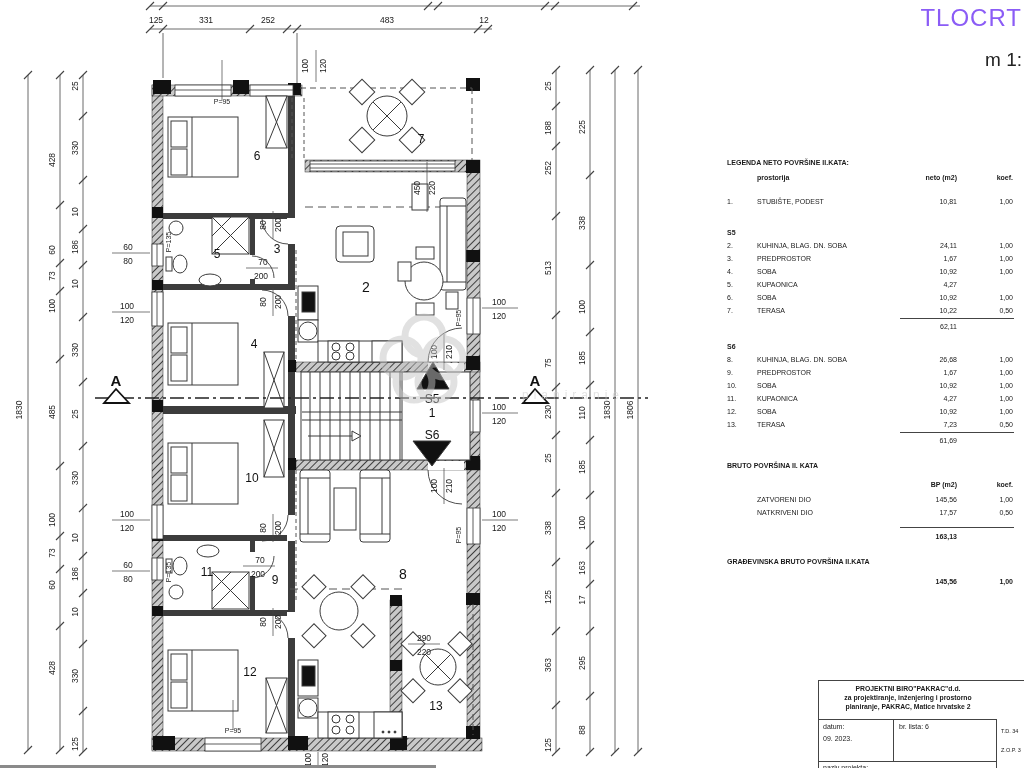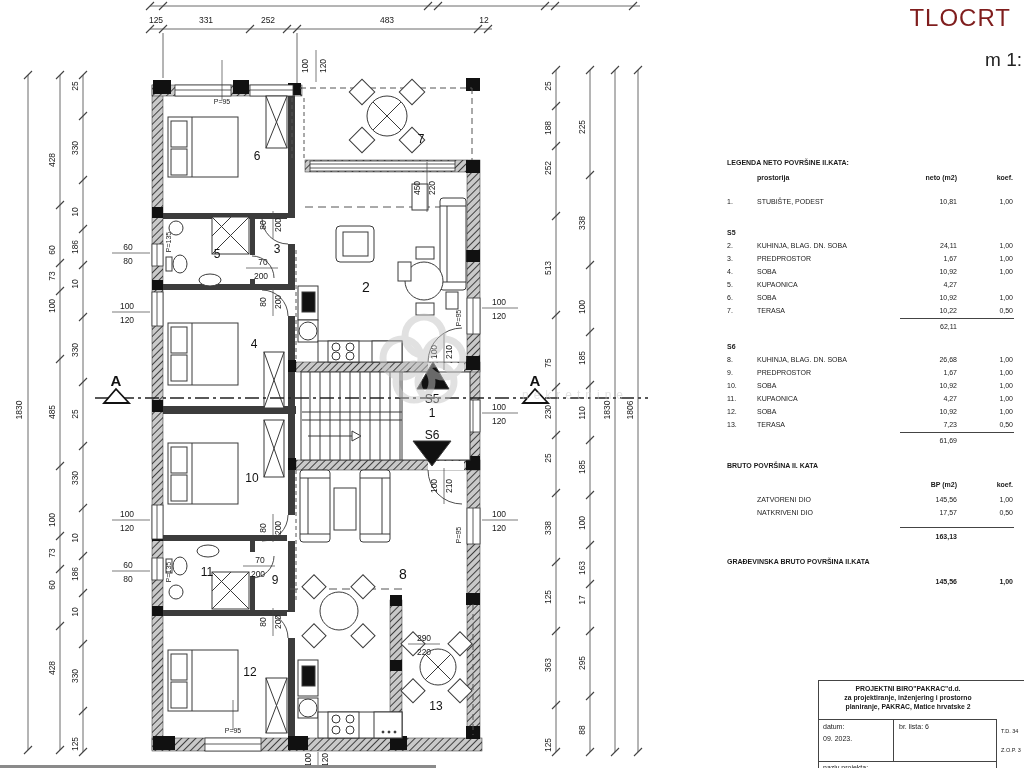--- a/index.html
+++ b/index.html
@@ -1,20 +1,20 @@
 <!DOCTYPE html>
 <html><head>
 <meta charset="utf-8">
 <style>
   html,body{margin:0;padding:0;background:#fff;}
   #page{position:relative;width:1024px;height:768px;background:#fff;overflow:hidden;
         font-family:"Liberation Sans",sans-serif;color:#1a1a1a;}
   .abs{position:absolute;}
   
-  #main-title{top:4px;right:13px;font-size:24px;letter-spacing:1px;color:#7f1d1d;}
+  #main-title{top:4px;right:2px;font-size:24px;letter-spacing:1px;color:#8b5cf6;}
   #scale-title{top:49px;right:2px;font-size:19px;color:#222;}
   
   .lrow{position:absolute;left:727px;width:287px;height:12px;font-size:7px;line-height:11px;}
   .lrow .num{position:absolute;left:0;}
   .lrow .nm{position:absolute;left:30px;white-space:nowrap;}
   .lrow .nt{position:absolute;right:57px;width:70px;text-align:right;}
   .lrow .kf{position:absolute;right:1px;width:40px;text-align:right;}
   .b{font-weight:bold;}
   .hline{position:absolute;border-top:1px solid #444;height:0;}
   
@@ -39,21 +39,21 @@
   <div id="wmark" class="abs">
     <svg width="100" height="110" style="position:absolute;left:0;top:6px">
       <g fill="none" stroke="#c4c4c4" stroke-width="7" opacity=".9">
         <circle cx="52" cy="34" r="19"></circle>
           <circle cx="30" cy="56" r="19"></circle>
         <circle cx="72" cy="56" r="19"></circle>
           <circle cx="42" cy="80" r="18"></circle>
         <circle cx="64" cy="80" r="18"></circle>
       </g>
     </svg>
-    <div id="wm-tag">nekretnine</div>
+    <div id="wm-tag">planiranje</div>
   </div>
 
   <svg class="abs" style="left:0;top:0" width="720" height="768" viewBox="0 0 720 768">
     <defs>
       <pattern id="wh" width="5" height="5" patternUnits="userSpaceOnUse" patternTransform="rotate(45)">
         <rect width="5" height="5" fill="#c9c9c9"></rect>
         <line x1="0" y1="0" x2="0" y2="5" stroke="#3f3f3f" stroke-width="2"></line>
       </pattern>
     </defs>
 

